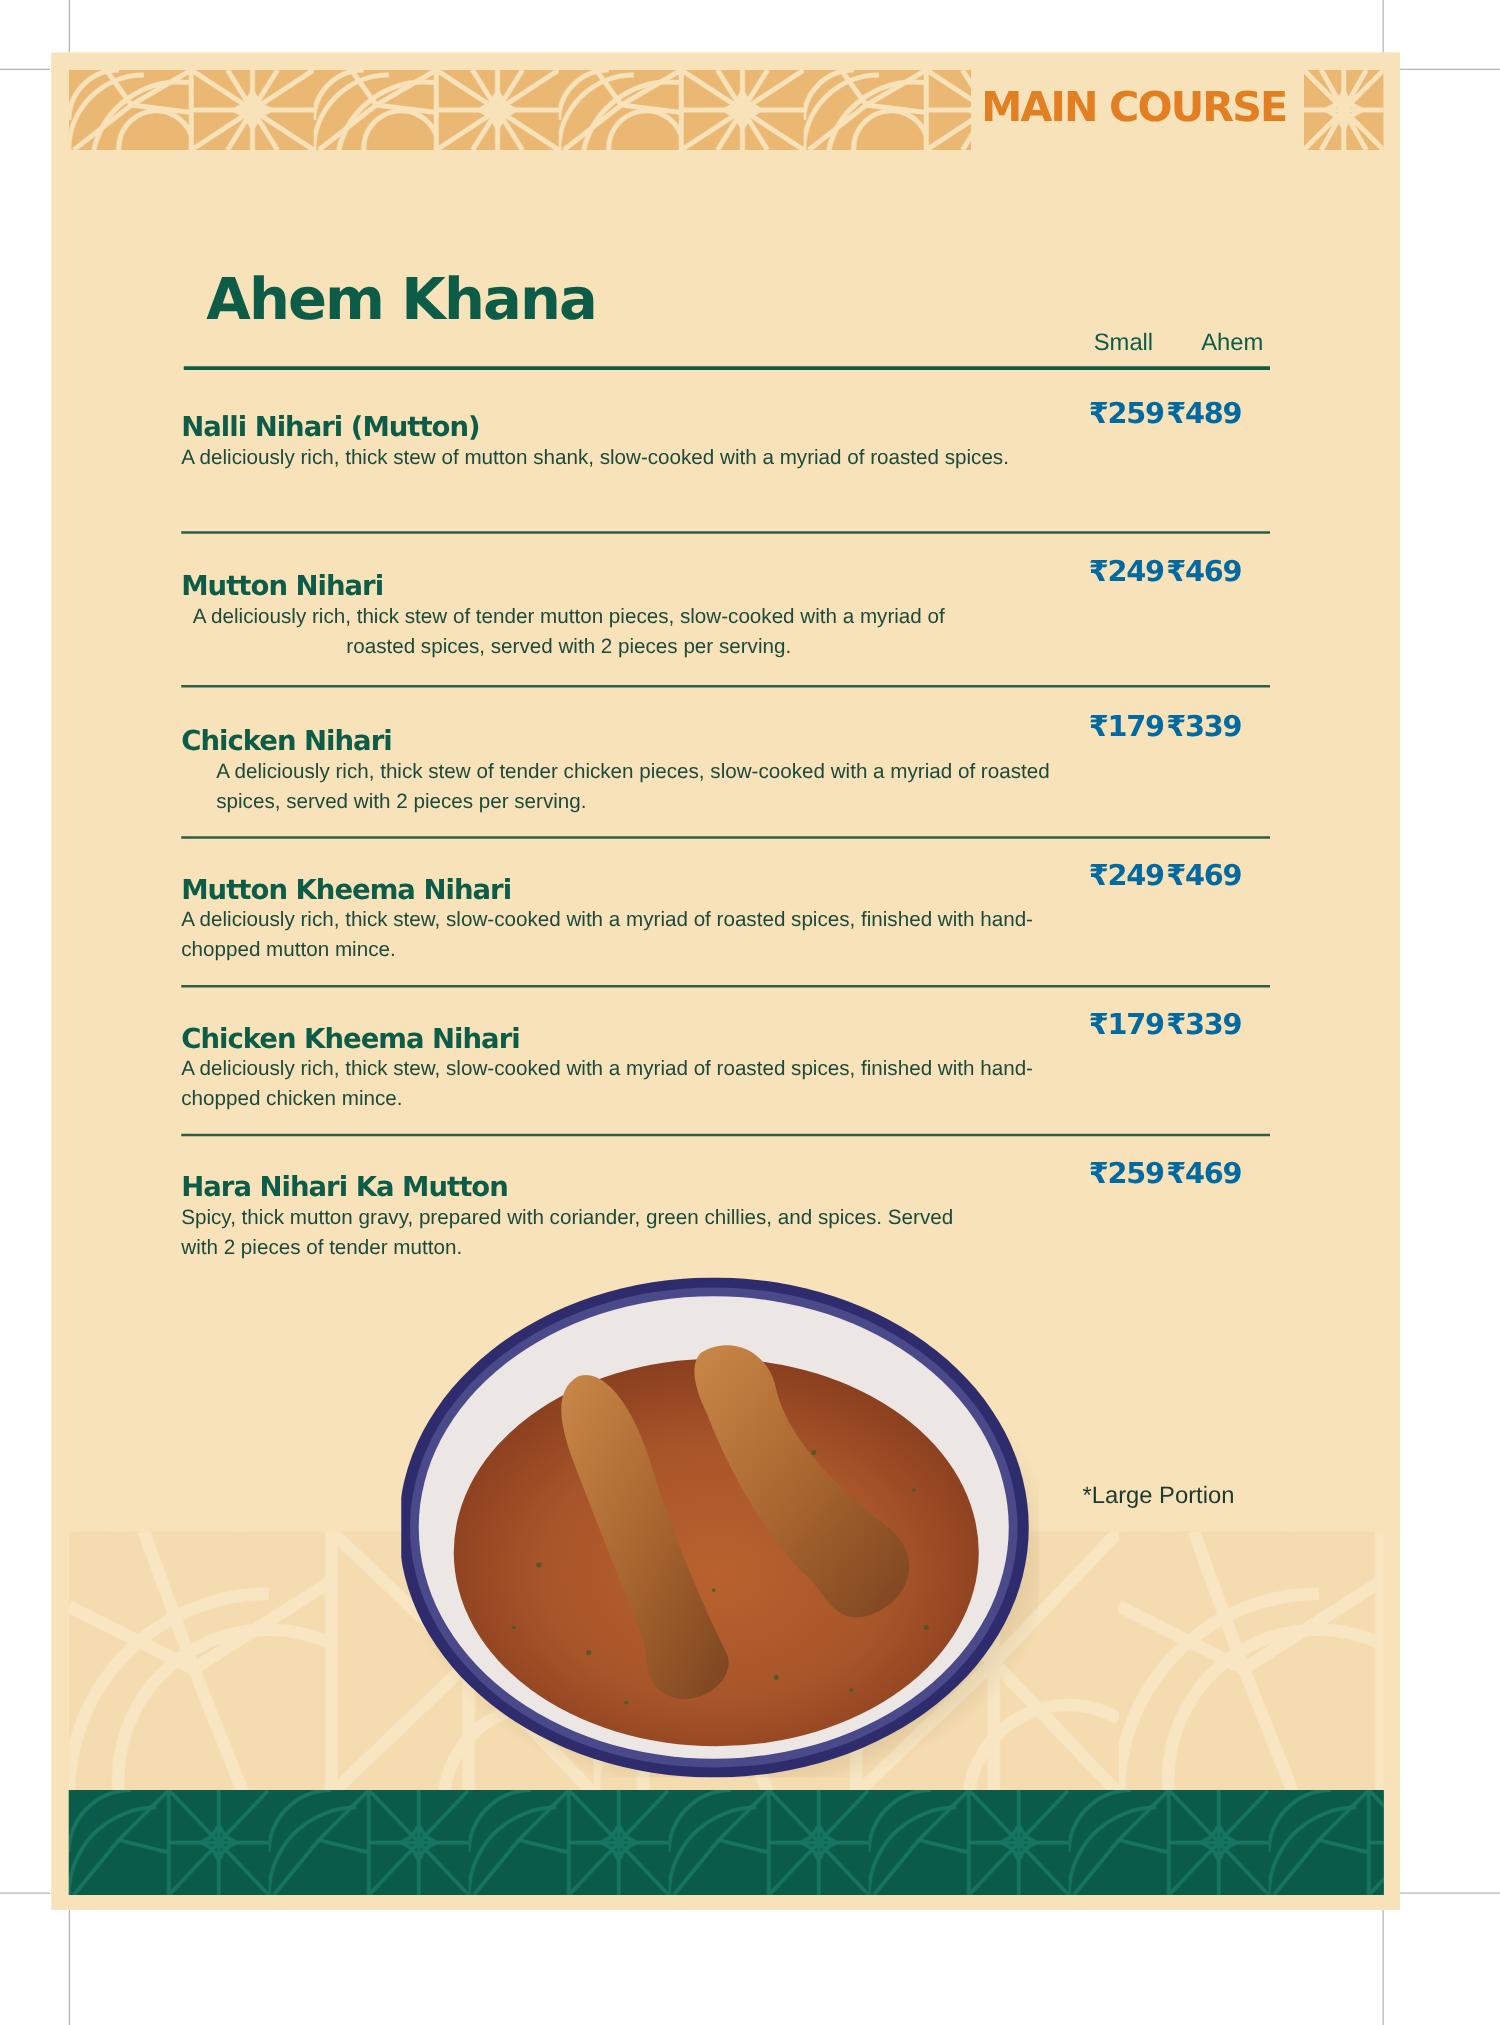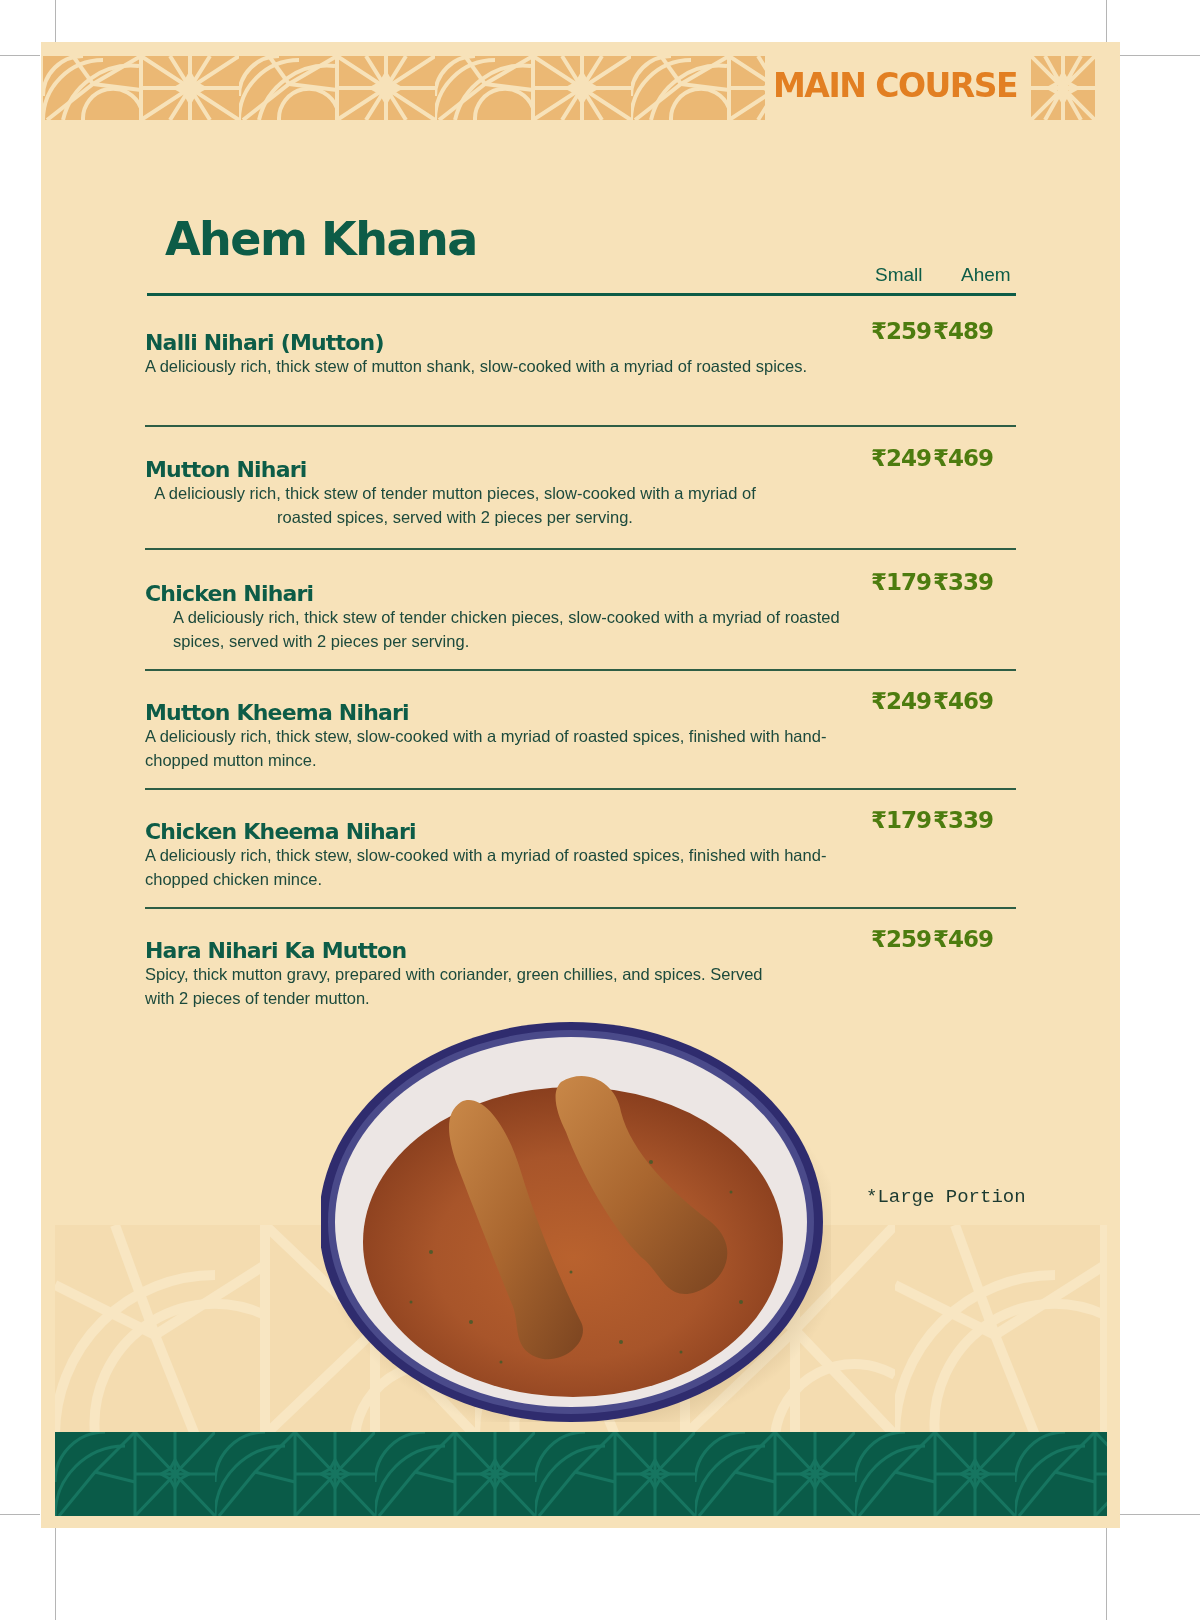--- a/index.html
+++ b/index.html
@@ -1,35 +1,35 @@
 <!DOCTYPE html>
 <html><head>
 <meta charset="utf-8">
 <style>
   html, body { margin:0; padding:0; }
   body { width:1200px; height:1620px; background:#ffffff; position:relative; overflow:hidden; font-family:"Liberation Sans", sans-serif; }
   .crop { position:absolute; background:#b5b5b5; }
   .page { position:absolute; left:41px; top:42px; width:1079px; height:1486px; background:#f7e2b9; }
-  .band { position:absolute; left:2px; top:14px; width:1052px; height:64px; }
+  .band { position:absolute; left:14px; top:14px; width:1052px; height:64px; }
   .band-pattern { position:absolute; top:0; height:64px; overflow:hidden; }
   .band-title { position:absolute; left:730px; top:10px; font-family:"DejaVu Sans", sans-serif; font-weight:bold; font-size:33px; letter-spacing:-1.5px; color:#e27f22; }
   .section-title { position:absolute; left:104px; top:170px; font-family:"DejaVu Sans", sans-serif; font-weight:bold; font-size:46px; letter-spacing:-1.5px; color:#0d5c47;margin-left:20px; }
   .col-head { position:absolute; top:222px; font-family:"Liberation Sans", sans-serif; font-size:19px; color:#0d5c47; }
   .rule-main { position:absolute; left:106px; top:251px; width:869px; height:3px; background:#0d5c47; }
   .item { position:absolute; left:104px; width:871px; }
   .item-name { position:absolute; left:0; top:12px; font-family:"DejaVu Sans", sans-serif; font-weight:bold; font-size:22px; letter-spacing:-0.8px; color:#0d5c47; }
   .item-desc { position:absolute; left:0; top:36px; width:700px; font-family:"Liberation Sans", sans-serif; font-size:16.5px; line-height:24px; color:#1c4a3c; }
-  .price { position:absolute; top:0; font-family:"DejaVu Sans", sans-serif; font-weight:bold; font-size:23px; letter-spacing:-1px; color:#4d7c0f; }
+  .price { position:absolute; top:0; font-family:"DejaVu Sans", sans-serif; font-weight:bold; font-size:23px; letter-spacing:-1px; color:#0369a1; }
   .p-small { left:726px; }
   .p-large { left:788px;text-align:right; }
   .divider { position:absolute; left:0; width:871px; height:1.5px; background:#2e5e45; }
   .bg-pattern { position:absolute; left:14px; top:1183px; width:1052px; height:208px; overflow:hidden; }
   .footer { position:absolute; left:14px; top:1390px; width:1052px; height:84px; background:#0a5b48; overflow:hidden; }
   .dish { position:absolute; left:280px; top:980px; width:510px; height:400px; }
-  .note { position:absolute; left:825px; top:1144px; font-family:Liberation Mono, monospace; font-size:19px; color:#1c3a30; }
+  .note { position:absolute; left:825px; top:1144px; font-family:Liberation Sans, sans-serif; font-size:19px; color:#1c3a30; }
 </style>
 </head>
 <body>
 
 <svg width="0" height="0" style="position:absolute">
   <defs>
 
     <pattern id="tileOrange" x="0" y="0" width="196" height="64" patternUnits="userSpaceOnUse">
       <rect x="0" y="0" width="196" height="64" fill="#ebb874"></rect>
       <g stroke="#f7e2b9" stroke-width="4" fill="none">

